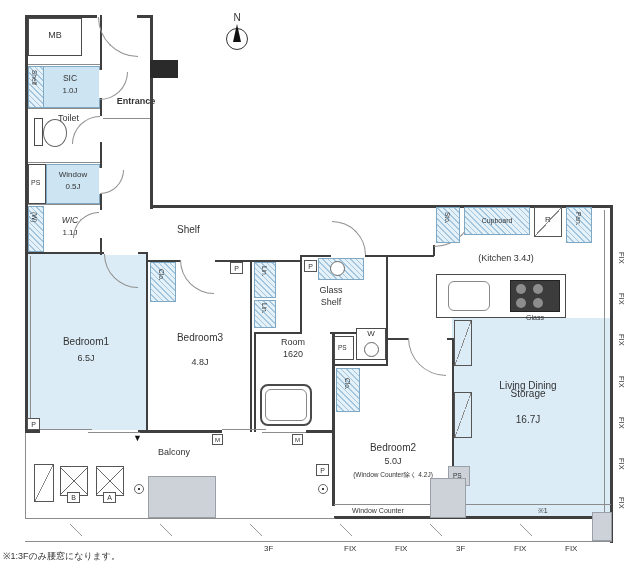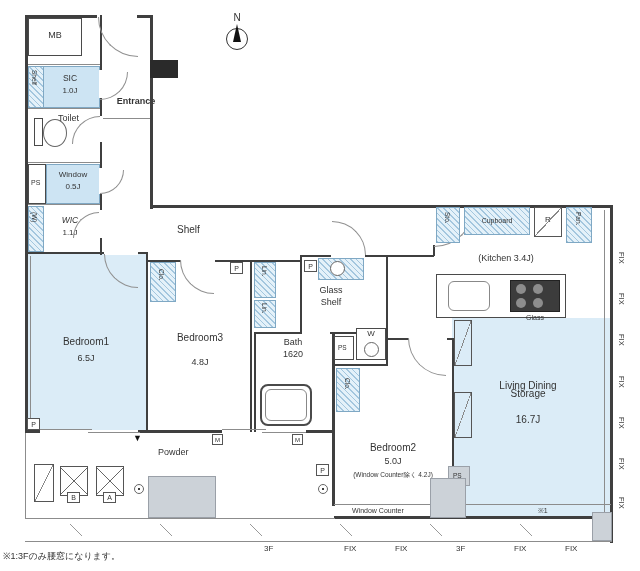--- a/index.html
+++ b/index.html
@@ -152,21 +152,21 @@
   <div class="label f9 cx" style="left:331px;top:286px;">Glass</div>
   <div class="label f9 cx" style="left:331px;top:298px;">Shelf</div>
   <div class="box" style="left:356px;top:328px;width:30px;height:32px;"></div>
   <div class="label f8 cx" style="left:371px;top:330px;">W</div>
   <div class="circ" style="left:364px;top:342px;width:15px;height:15px;"></div>
   <div class="box" style="left:334px;top:336px;width:20px;height:24px;"></div>
   <div class="label f6" style="left:338px;top:344px;">PS</div>
   <div class="hatch" style="left:336px;top:368px;width:24px;height:44px;"></div>
   <div class="label f6 v" style="left:344px;top:378px;">Clo.</div>
 
-  <div class="label f9 cx" style="left:293px;top:338px;">Bath</div>
+  <div class="label f9 cx" style="left:293px;top:338px;">Room</div>
   <div class="label f9 cx" style="left:293px;top:350px;text-align:right;">1620</div>
   <div class="box" style="left:260px;top:384px;width:52px;height:42px;border-width:2px;border-radius:8px;background:transparent;"></div>
   <div class="box" style="left:265px;top:389px;width:42px;height:32px;border-color:#888;border-radius:6px;background:transparent;"></div>
 
   <div class="hatch" style="left:436px;top:207px;width:24px;height:36px;"></div>
   <div class="label f6 v" style="left:444px;top:212px;">Sto.</div>
   <div class="hatch" style="left:464px;top:207px;width:66px;height:28px;"></div>
   <div class="label f7 cx" style="left:497px;top:217px;">Cupboard</div>
   <div class="dpanel" style="left:534px;top:207px;width:28px;height:30px;"></div>
   <div class="label f8 cx" style="left:548px;top:216px;">R</div>
@@ -199,21 +199,21 @@
 
   <div class="tag" style="left:27px;top:418px;width:13px;height:12px;">P</div>
   <div class="tag" style="left:230px;top:262px;width:13px;height:12px;">P</div>
   <div class="tag" style="left:316px;top:464px;width:13px;height:12px;">P</div>
   <div class="tag" style="left:212px;top:434px;width:11px;height:11px;font-size:6px;">M</div>
   <div class="tag" style="left:292px;top:434px;width:11px;height:11px;font-size:6px;">M</div>
   <div class="graybox" style="left:448px;top:466px;width:22px;height:20px;"></div>
   <div class="label f6" style="left:453px;top:472px;">PS</div>
   <div class="label f9" style="left:133px;top:434px;color:#111;">▼</div>
 
-  <div class="label f9" style="left:158px;top:448px;">Powder</div>
+  <div class="label f9" style="left:158px;top:448px;">Balcony</div>
   <div class="dpanel" style="left:34px;top:464px;width:20px;height:38px;"></div>
   <div class="xbox" style="left:60px;top:466px;width:28px;height:30px;"></div>
   <div class="xbox" style="left:96px;top:466px;width:28px;height:30px;"></div>
   <div class="tag" style="left:67px;top:492px;width:13px;height:11px;">B</div>
   <div class="tag" style="left:103px;top:492px;width:13px;height:11px;">A</div>
   <div class="circ" style="left:134px;top:484px;width:10px;height:10px;"></div>
   <div class="wall" style="left:138px;top:488px;width:2px;height:2px;"></div>
   <div class="circ" style="left:318px;top:484px;width:10px;height:10px;"></div>
   <div class="wall" style="left:322px;top:488px;width:2px;height:2px;"></div>
   <div class="graybox" style="left:148px;top:476px;width:68px;height:42px;"></div>

